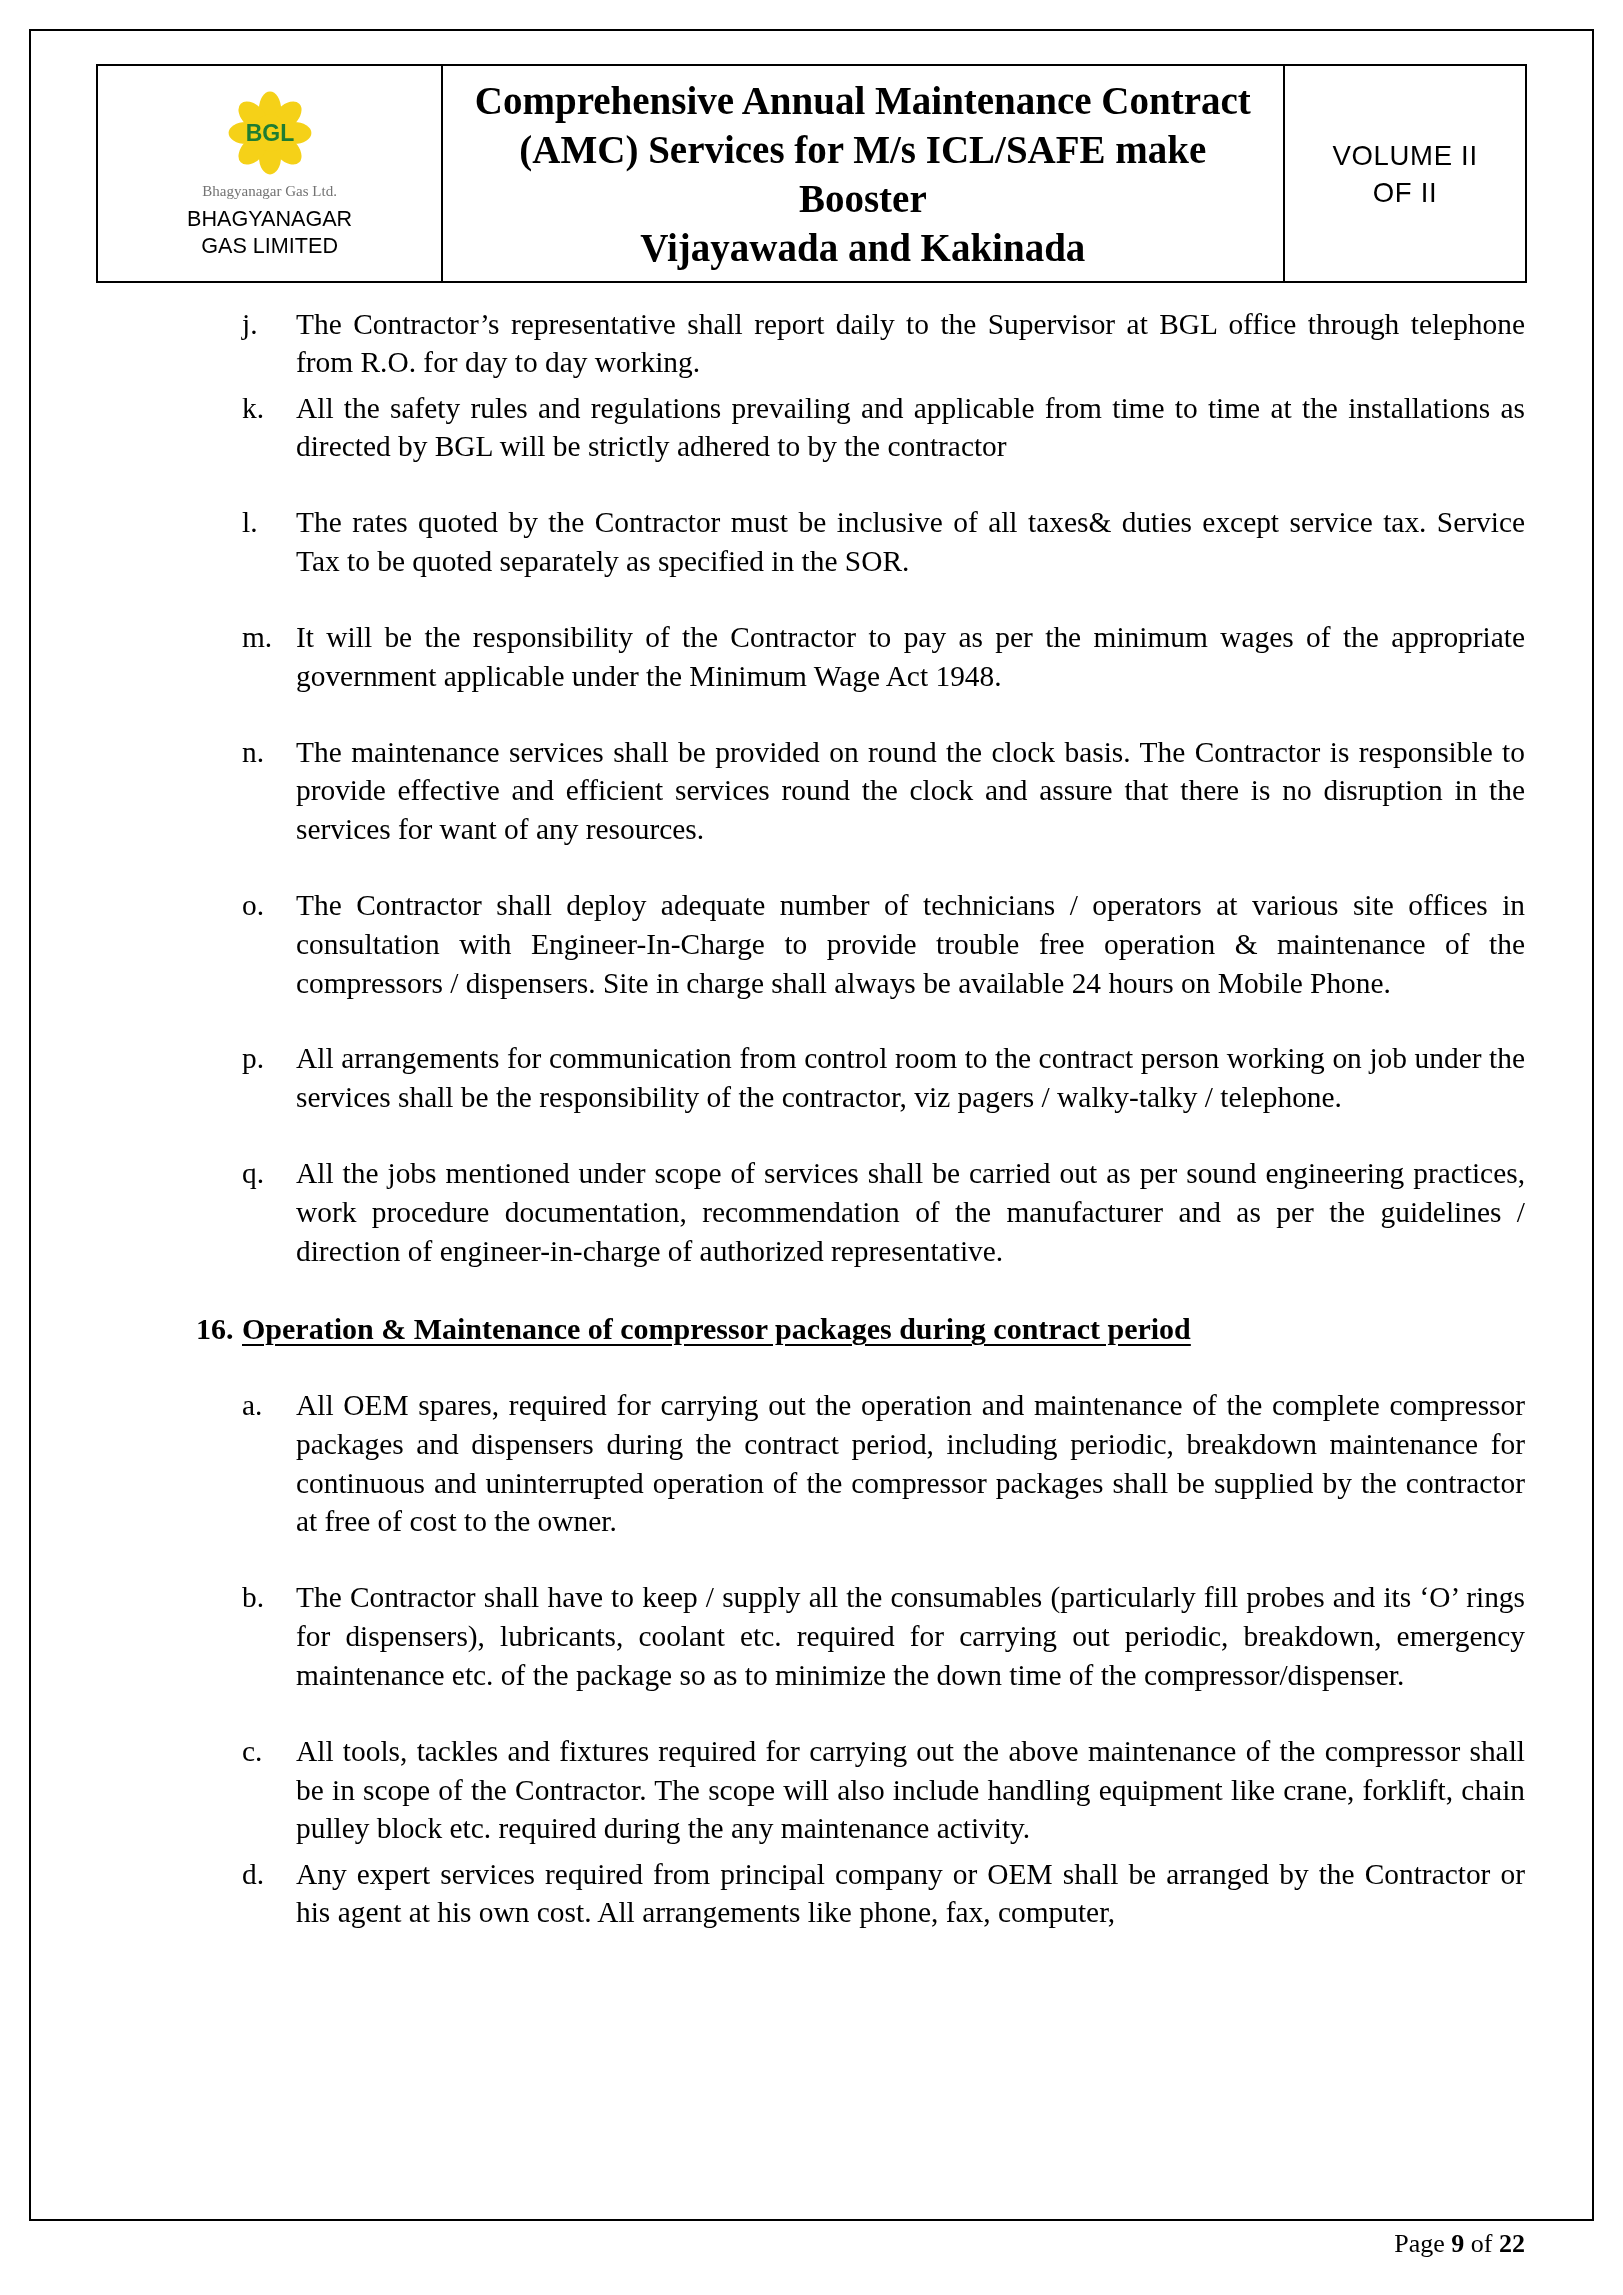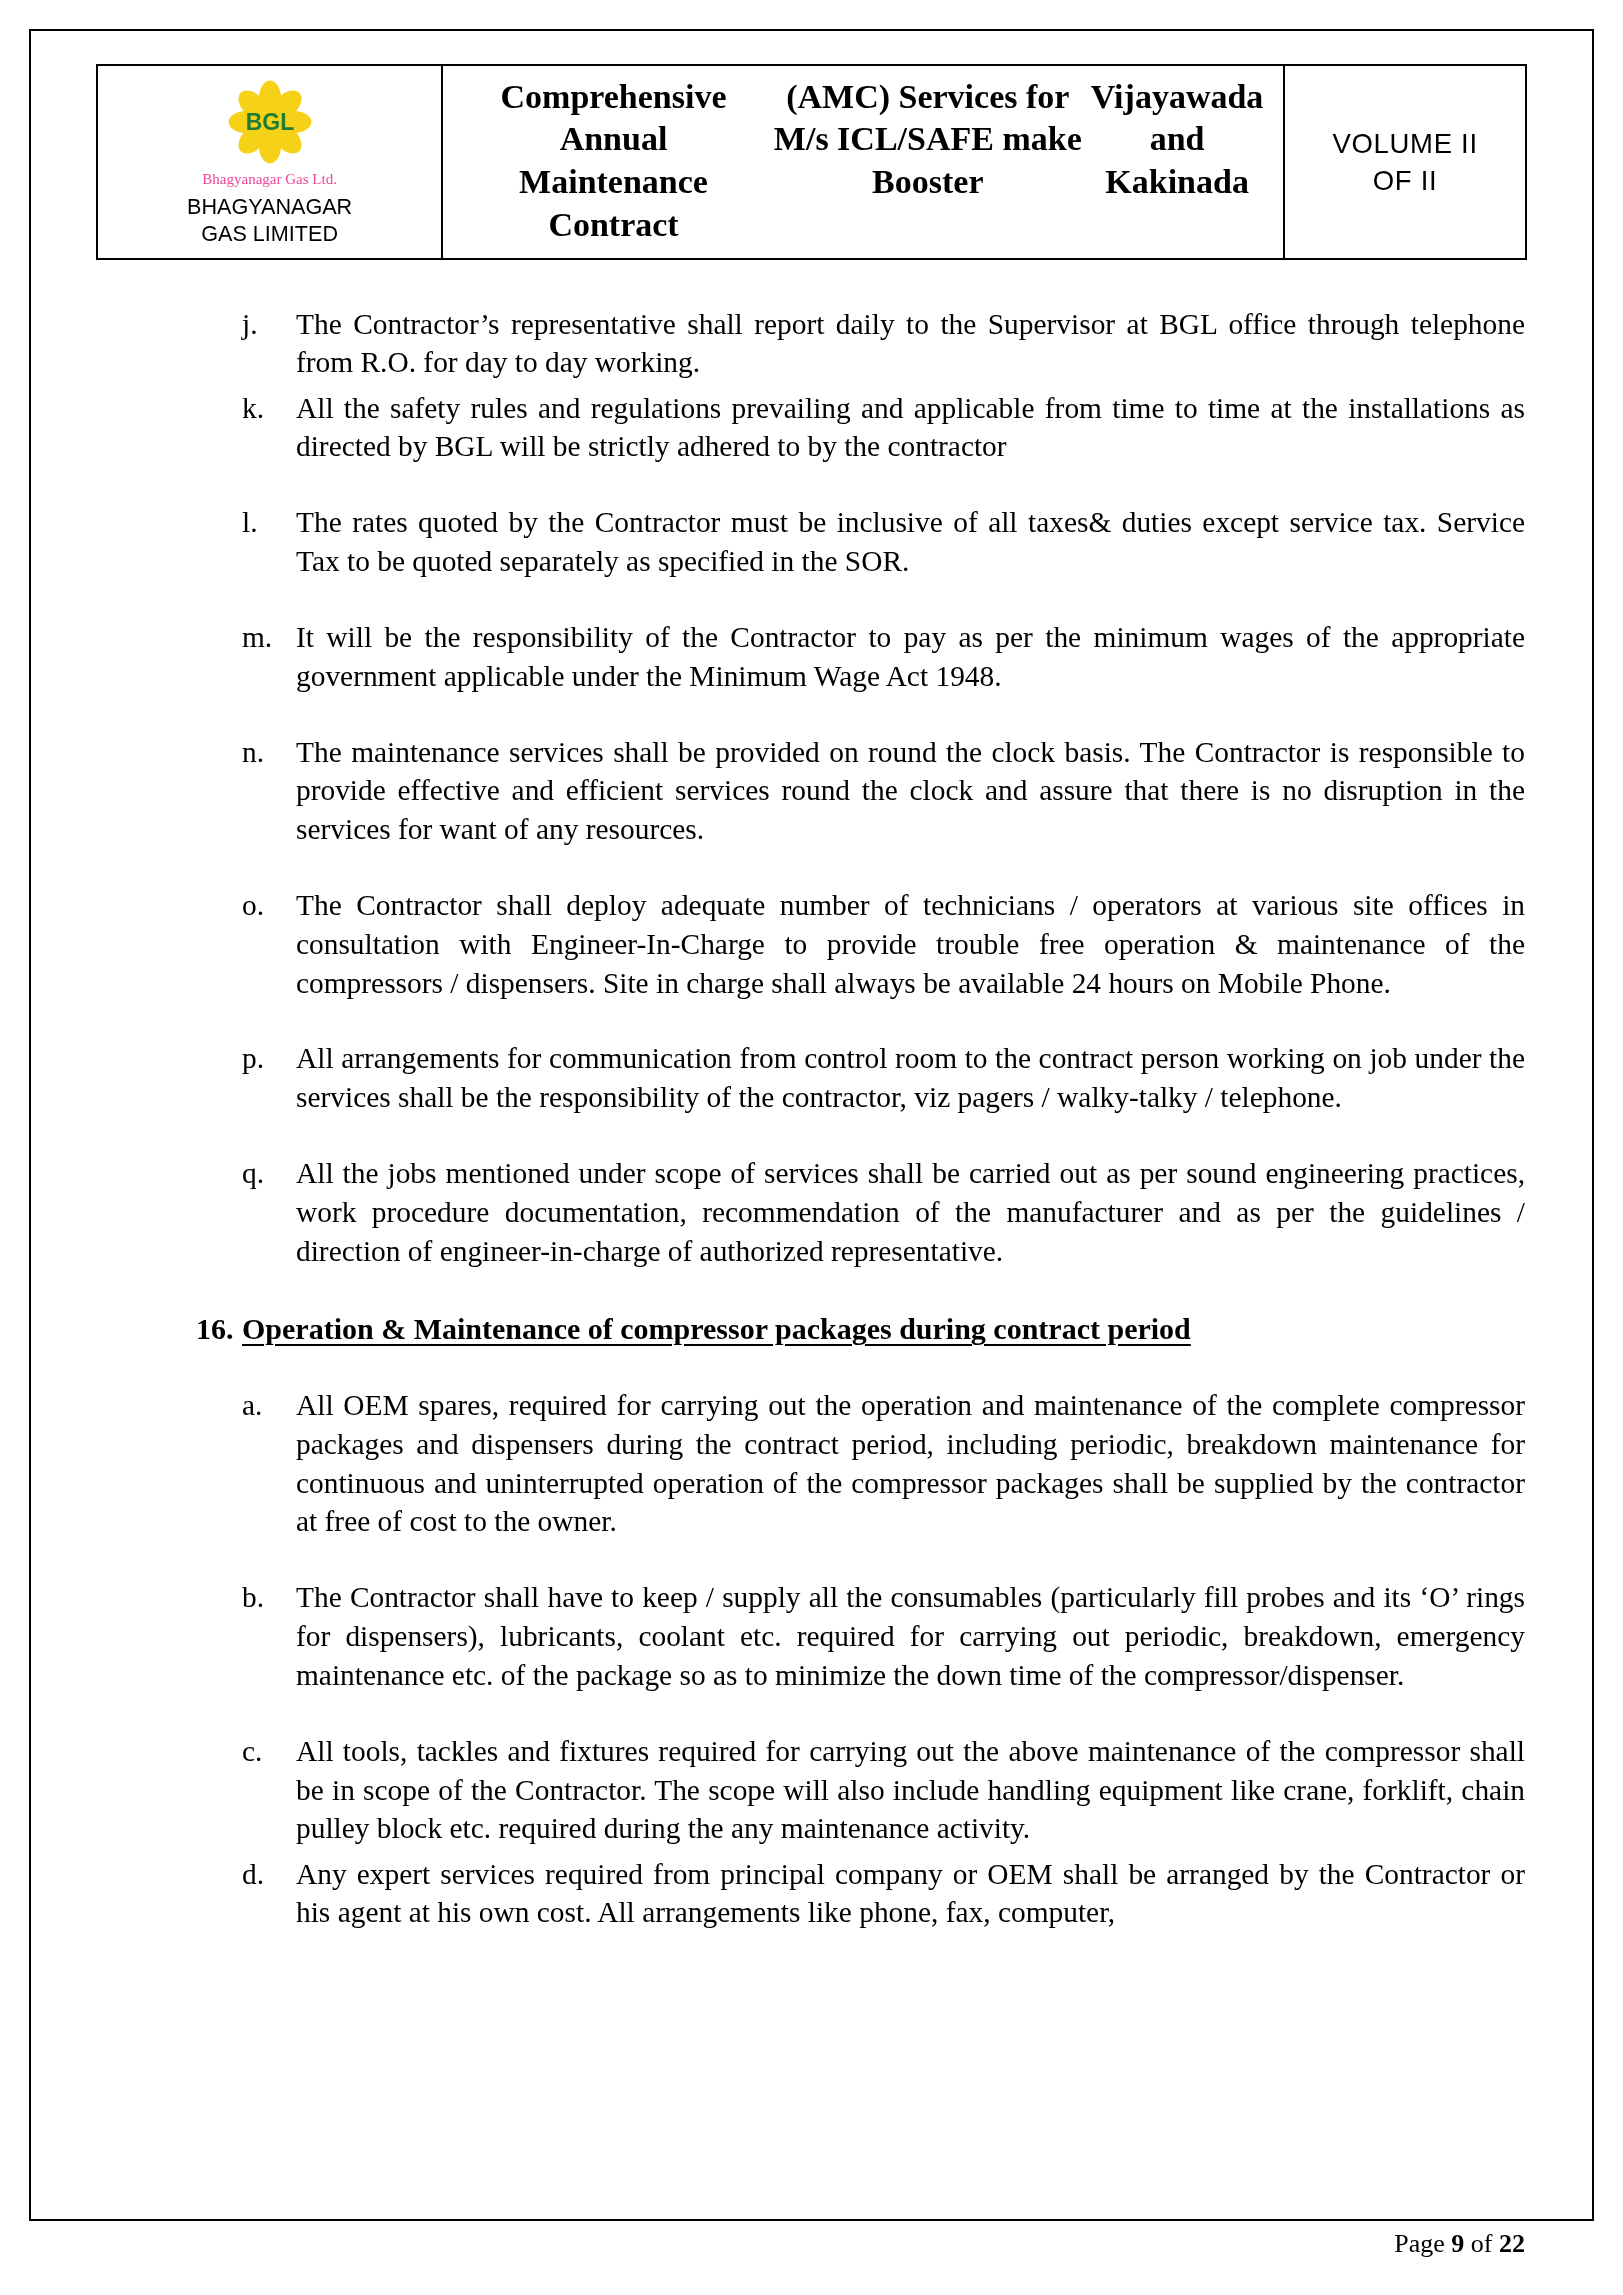--- a/index.html
+++ b/index.html
@@ -15,28 +15,28 @@
   .hdr-table{
     display:flex;border:2px solid #000;margin:33px 65px 0 65px;
     box-sizing:border-box;align-items:stretch;background:#fff;
   }
   .hdr-cell{box-sizing:border-box;}
   .hdr-cell + .hdr-cell{border-left:2px solid #000;}
   .cell-logo{
     width:24%;display:flex;flex-direction:column;align-items:center;
     justify-content:center;padding:9.2px 6.5px;text-align:center;border-radius:16px;
   }
-  .logo-caption{color:#ec4899;font-size:15px;margin-top:1.3px;}
+  .logo-caption{color:#737373;font-size:15px;margin-top:1.3px;}
   .org-name{
     font-family:"Liberation Sans",sans-serif;font-size:21.6px;line-height:1.25;
     margin-top:6.5px;max-width:216px;
   }
   .cell-title{
-    width:59%;display:flex;flex-direction:row;justify-content:center;
-    text-align:center;font-weight:bold;font-size:34px;line-height:1.26;
+    width:59%;display:flex;flex-direction:column;justify-content:center;
+    text-align:center;font-weight:bold;font-size:39px;line-height:1.26;
     padding:9.2px 18.3px;
   }
   .cell-vol{
     width:17%;display:flex;flex-direction:column;justify-content:center;
     align-items:center;text-align:center;
     font-family:"Liberation Sans",sans-serif;font-size:27.5px;line-height:1.35;
     letter-spacing:0.7px;
   }
   
   .page-body{

